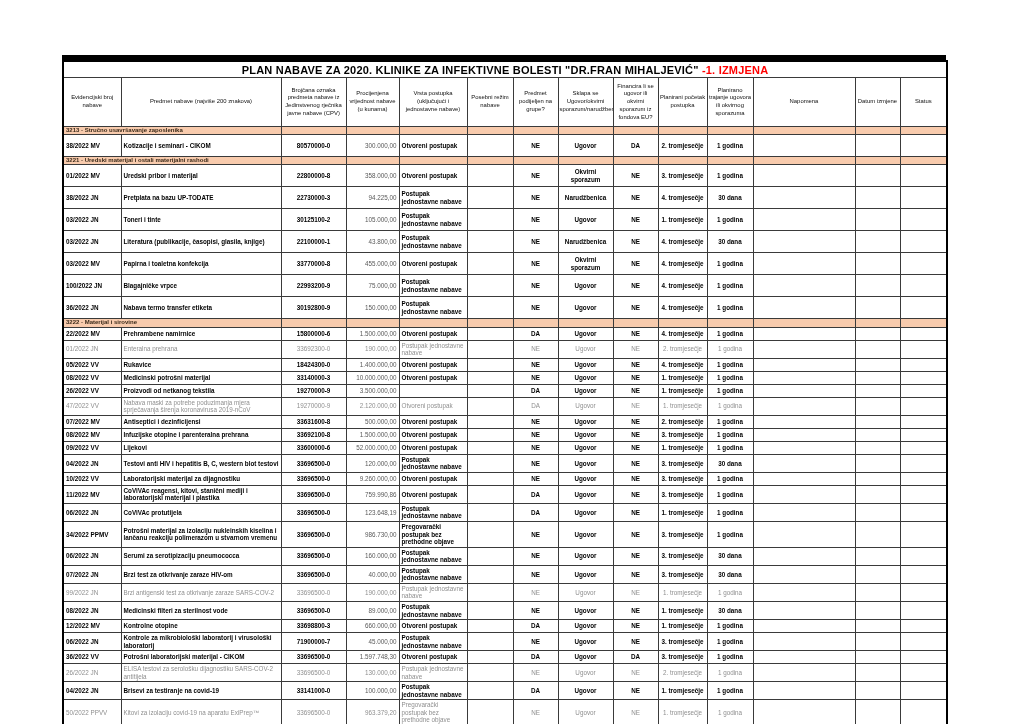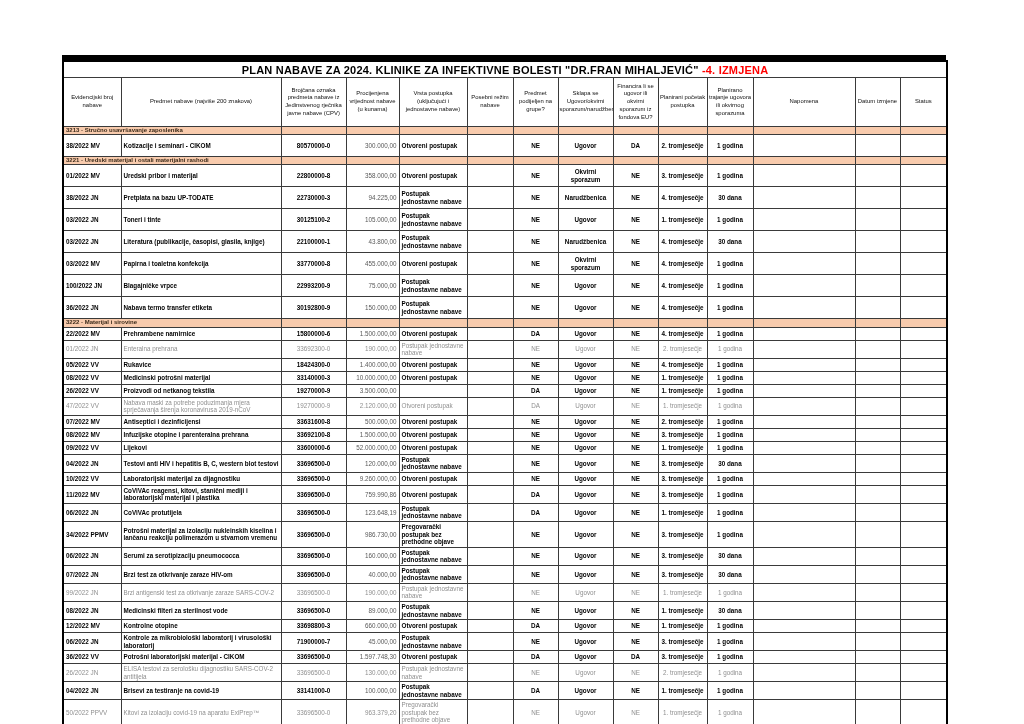--- a/index.html
+++ b/index.html
@@ -39,21 +39,21 @@
         <col style="width:55px">
       <col style="width:45px">
         <col style="width:49px">
         <col style="width:46px">
         <col style="width:102px">
       <col style="width:45px">
         <col style="width:47px">
     </colgroup>
     <thead>
       <tr class="title-row">
-        <th colspan="14"><span>PLAN NABAVE ZA 2024. KLINIKE ZA INFEKTIVNE BOLESTI "DR.FRAN MIHALJEVIĆ"</span><span class="red"> -4. IZMJENA</span></th>
+        <th colspan="14"><span>PLAN NABAVE ZA 2020. KLINIKE ZA INFEKTIVNE BOLESTI "DR.FRAN MIHALJEVIĆ"</span><span class="red"> -1. IZMJENA</span></th>
       </tr>
       <tr class="head-row">
         <th>Evidencijski broj nabave</th>
         <th>Predmet nabave (najviše 200 znakova)</th>
         <th>Brojčana oznaka predmeta nabave iz Jedinstvenog rječnika javne nabave (CPV)</th>
         <th>Procijenjena vrijednost nabave (u kunama)</th>
         <th>Vrsta postupka (uključujući i jednostavne nabave)</th>
         <th>Posebni režim nabave</th>
         <th>Predmet podijeljen na grupe?</th>
         <th>Sklapa se Ugovor/okvirni sporazum/narudžbenica?</th>

